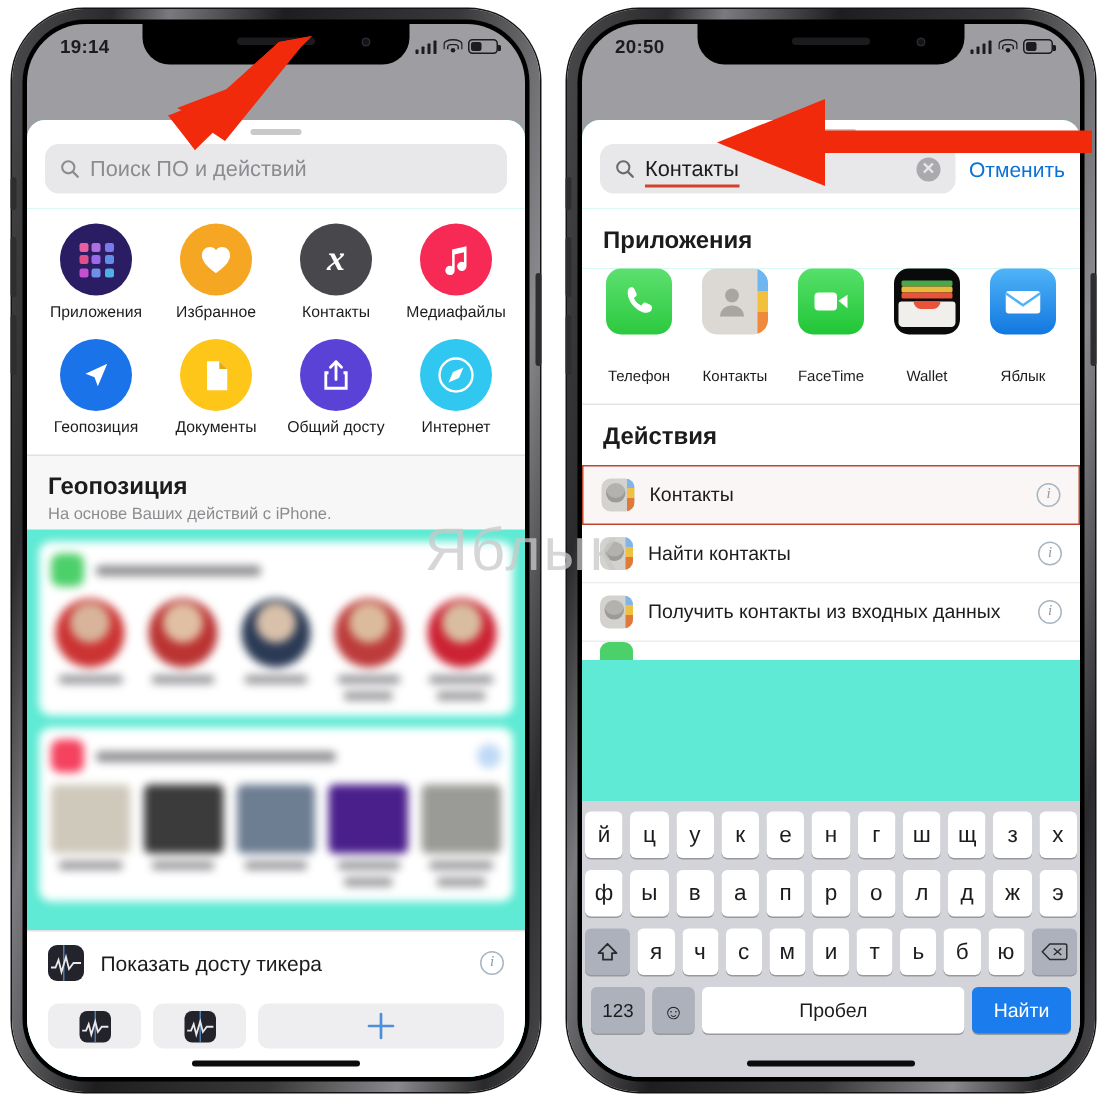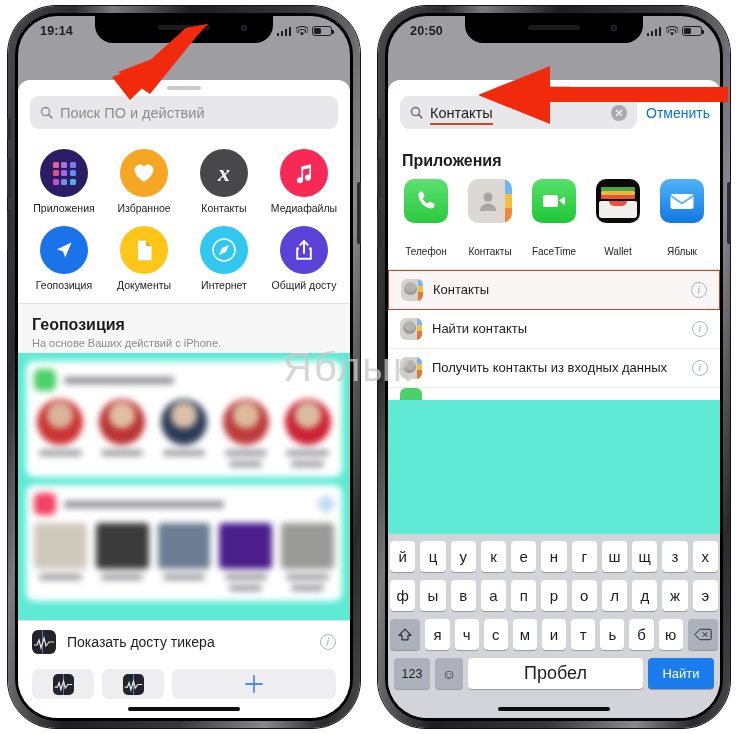--- a/index.html
+++ b/index.html
@@ -258,21 +258,21 @@
     width:27px; height:31px; background:#fff; border-radius:4px;
     display:flex; align-items:center; justify-content:center;
     font-size:15px; color:#1c1c1e;
     box-shadow: 0 1px 0 rgba(0,0,0,.28);
   }
   .key.wide { width:34px; background:#adb1bb; }
   .krow.r3 { gap:5px; }
   .krow.r4 { gap:5px; margin-bottom:15px; padding: 0 4px; }
   .key.num { width:36px; background:#adb1bb; font-size:12.5px; }
   .key.emoji { width:28px; background:#adb1bb; font-size:14px; }
-  .key.space { flex:1; background:#fff; font-size:18px; }
+  .key.space { flex:1; background:#fff; font-size:13px; }
   .key.go { width:66px; background:#1a7ced; color:#fff; font-size:13px; }
   .globe-row { padding: 10px 0 0 14px; }
   .globe { width:17px; height:17px; border-radius:50%; border:1.3px solid #5a5a5e; position:relative; }
   .globe:before { content:''; position:absolute; left:50%; top:-1.3px; bottom:-1.3px; width:0; border-left:1.3px solid #5a5a5e; }
   .globe:after  { content:''; position:absolute; top:50%; left:-1.3px; right:-1.3px; height:0; border-top:1.3px solid #5a5a5e; }
 
   
   .arrow { position:absolute; z-index:60; pointer-events:none; }
   .arrow-left  { left:90px;  top:22px;  width:120px; height:78px; }
   .arrow-right { left:478px; top:62px;  width:250px; height:66px; }
@@ -384,38 +384,38 @@
               <span class="circ" style="background:#ffc61a">
                 <svg width="19" height="23" viewBox="0 0 19 23">
                     <path d="M3 1.8h8.2L16.5 7v14.2H3z" fill="#fff"></path>
                     <path d="M11.2 1.8 16.5 7h-5.3z" fill="#e0ac10"></path>
                   </svg>
               </span>
               <span class="lbl">Документы</span>
             </div>
 
             <div class="cat">
-              <span class="circ" style="background:#30c8f0">
-                <svg width="30" height="30" viewBox="0 0 30 30">
-                  <circle cx="15" cy="15" r="11" fill="none" stroke="#fff" stroke-width="1.6"></circle>
-                  <path d="M20 10 13 13 10 20 17 17z" fill="#fff"></path>
-                </svg>
-              </span>
-              <span class="lbl">Интернет</span>
-            </div>
-
-            <div class="cat">
               <span class="circ" style="background:#5b42d6">
                 <svg width="20" height="24" viewBox="0 0 20 24">
                   <path d="M5 10.5H3.2v10.3h13.6V10.5H15" fill="none" stroke="#fff" stroke-width="1.9"></path>
                   <line x1="10" y1="3.2" x2="10" y2="15" stroke="#fff" stroke-width="1.9" stroke-linecap="round"></line>
                   <path d="M6.3 6.9 10 3.2l3.7 3.7" fill="none" stroke="#fff" stroke-width="1.9" stroke-linecap="round" stroke-linejoin="round"></path>
                 </svg>
               </span>
               <span class="lbl">Общий досту</span>
+            </div>
+
+            <div class="cat">
+              <span class="circ" style="background:#30c8f0">
+                <svg width="30" height="30" viewBox="0 0 30 30">
+                  <circle cx="15" cy="15" r="11" fill="none" stroke="#fff" stroke-width="1.6"></circle>
+                  <path d="M20 10 13 13 10 20 17 17z" fill="#fff"></path>
+                </svg>
+              </span>
+              <span class="lbl">Интернет</span>
             </div>
           </div>
 
           <div class="sugg-head">
             <div class="sugg-title">Геопозиция</div>
             <div class="sugg-sub">На основе Ваших действий с iPhone.</div>
           </div>
 
           <div class="blurblock">
             <div class="bb-head">
@@ -610,20 +610,21 @@
               <span class="ic" style="background:linear-gradient(#4fb4f7,#1277e0)">
                 <svg width="28" height="21" viewBox="0 0 28 21">
                     <rect x="2.5" y="3" width="23" height="15" rx="2" fill="#fff"></rect>
                     <path d="M2.5 4.5 14 12.5 25.5 4.5" fill="none" stroke="#4fb4f7" stroke-width="1.7"></path>
                   </svg>
               </span>
               <span class="lbl">Яблык</span>
             </div>
           </div>
 
+          <div class="sec-title">Действия</div>
 
           <div class="actions-list">
             <div class="act-row highlight">
               <span class="act-ic">
                   <span class="pers"></span>
                 </span>
               <span class="act-label">Контакты</span>
               <span class="info-circle">i</span>
             </div>
             <div class="act-row">

